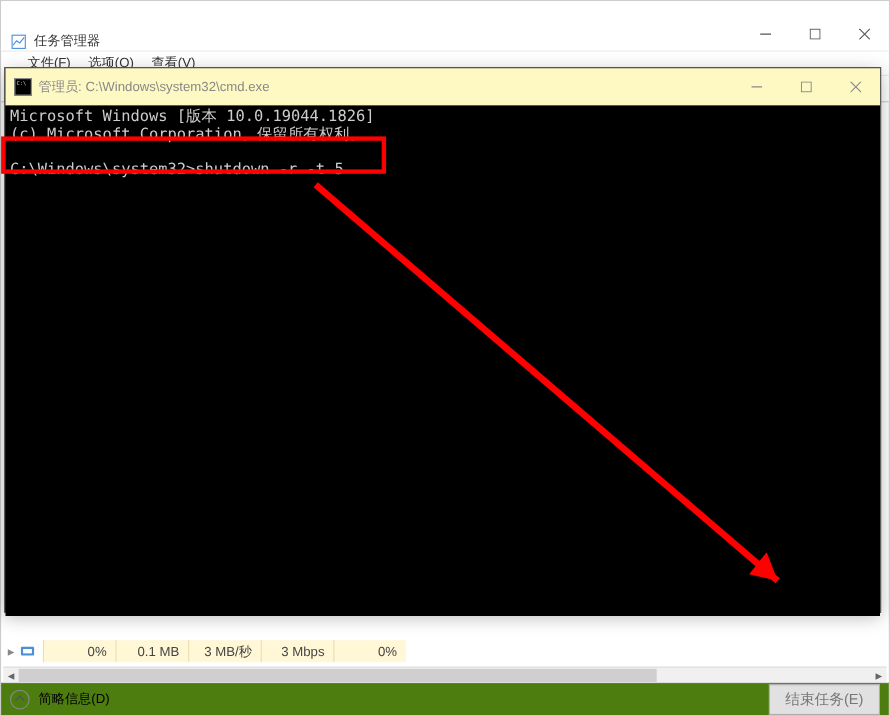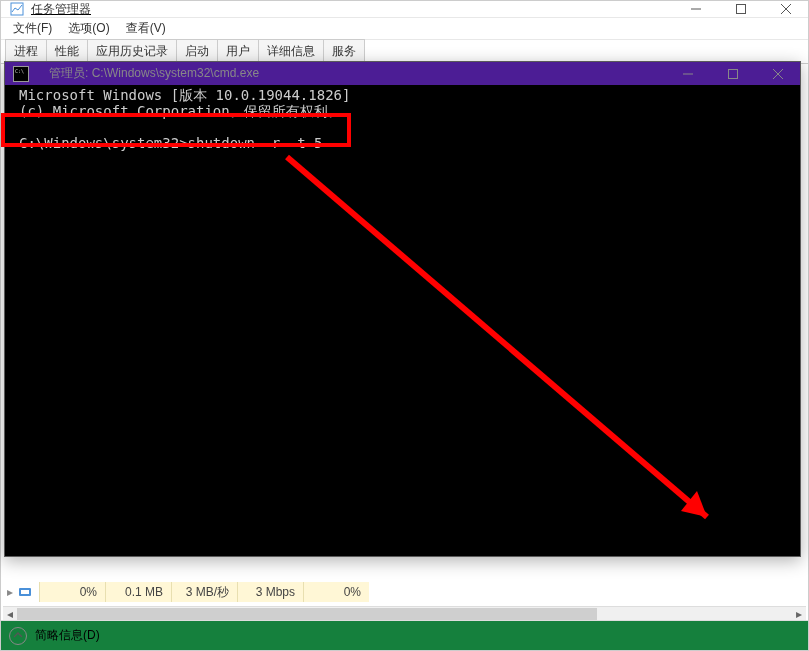--- a/index.html
+++ b/index.html
@@ -16,26 +16,25 @@
 
 .tm-window {
   position: absolute;
   top: 0; left: 0;
   width: 809px;
   height: 651px;
   background: #fff;
   border: 1px solid #ccc;
 }
 .tm-titlebar {
-  height: 17px;
-  display: flex;
-  align-items: center;
+  height: 46px;
+  display: flex;
+  align-items: flex-end;
   background: #fff;
   border-bottom: 1px solid #e8e8e8;
-  text-decoration: underline;
 }
 .tm-titlebar .tm-icon {
   width: 16px; height: 16px;
   margin: 0 6px 0 8px;
   display: inline-flex;
   align-items: center;
   justify-content: center;
 }
 .tm-title { color: #333; flex: 0 0 auto; }
 .tm-title-spacer { flex: 1; }
@@ -53,20 +52,21 @@
 }
 .win-btn svg { stroke: #555; fill: none; }
 
 .tm-menubar {
   height: 22px;
   display: flex;
   align-items: center;
   padding-left: 4px;
   background: #fff;
   border-bottom: 1px solid #e8e8e8;
+  margin-left: 12px;
 }
 .tm-menubar .menu-item {
   padding: 2px 8px;
   color: #333;
 }
 .tm-tabs {
   height: 24px;
   display: flex;
   align-items: flex-end;
   padding-left: 4px;
@@ -156,21 +156,21 @@
 
 .tm-footer {
   position: absolute;
   bottom: 0;
   left: 0; right: 0;
   height: 30px;
   border-top: 1px solid #ddd;
   display: flex;
   align-items: center;
   padding: 0 8px;
-  background: #15803d;
+  background: #4d7c0f;
 }
 .tm-footer .collapse-icon {
   width: 18px; height: 18px;
   border: 1px solid #888;
   border-radius: 50%;
   display: flex; align-items: center; justify-content: center;
   margin-right: 8px;
   color: #555;
 }
 .tm-footer .spacer { flex: 1; }
@@ -186,25 +186,24 @@
   position: absolute;
   top: 61px;
   left: 4px;
   width: 797px;
   height: 496px;
   background: #000;
   box-shadow: 0 4px 16px rgba(0,0,0,0.3);
   border: 1px solid #5a5a5a;
 }
 .cmd-titlebar {
-  height: 23px;
-  background: #4c1d95;
-  display: flex;
-  align-items: center;
-  gap: 14px;
+  height: 34px;
+  background: #fef9c3;
+  display: flex;
+  align-items: center;
 }
 .cmd-titlebar .cmd-icon {
   width: 16px; height: 16px;
   margin: 0 6px 0 8px;
   background: #000;
   border: 1px solid #999;
   position: relative;
   flex-shrink: 0;
 }
 .cmd-titlebar .cmd-icon::after {
@@ -214,21 +213,21 @@
   position: absolute;
   top: 1px; left: 1px;
   font-family: monospace;
 }
 .cmd-title { color: #888; flex: 1; font-size: 12px; white-space: nowrap; overflow: hidden; }
 .cmd-controls { display: flex; height: 30px; }
 .cmd-controls .win-btn { color: #888; }
 .cmd-controls .win-btn svg { stroke: #888; }
 
 .cmd-body {
-  padding: 2px 14px;
+  padding: 2px 4px;
   color: #ccc;
   font-family: "NSimSun", "SimSun", "Consolas", monospace;
   font-size: 14px;
   line-height: 16px;
   white-space: pre;
   background: #000;
   height: calc(100% - 30px);
   position: relative;
 }
 
@@ -327,20 +326,21 @@
   </div>
 
   <div class="tm-footer">
     <span class="collapse-icon">
       <svg width="10" height="10" viewBox="0 0 10 10">
           <polyline points="1,6 5,2 9,6" fill="none" stroke="#555" stroke-width="1.4"></polyline>
         </svg>
     </span>
     <span>简略信息(D)</span>
     <span class="spacer"></span>
+    <button class="end-task-btn">结束任务(E)</button>
   </div>
 </div>
 
 <div class="cmd-window">
   <div class="cmd-titlebar">
     <span class="cmd-icon"></span>
     <span class="cmd-title">管理员: C:\Windows\system32\cmd.exe</span>
     <div class="cmd-controls">
       <div class="win-btn">
           <svg width="10" height="10" viewBox="0 0 10 10">

